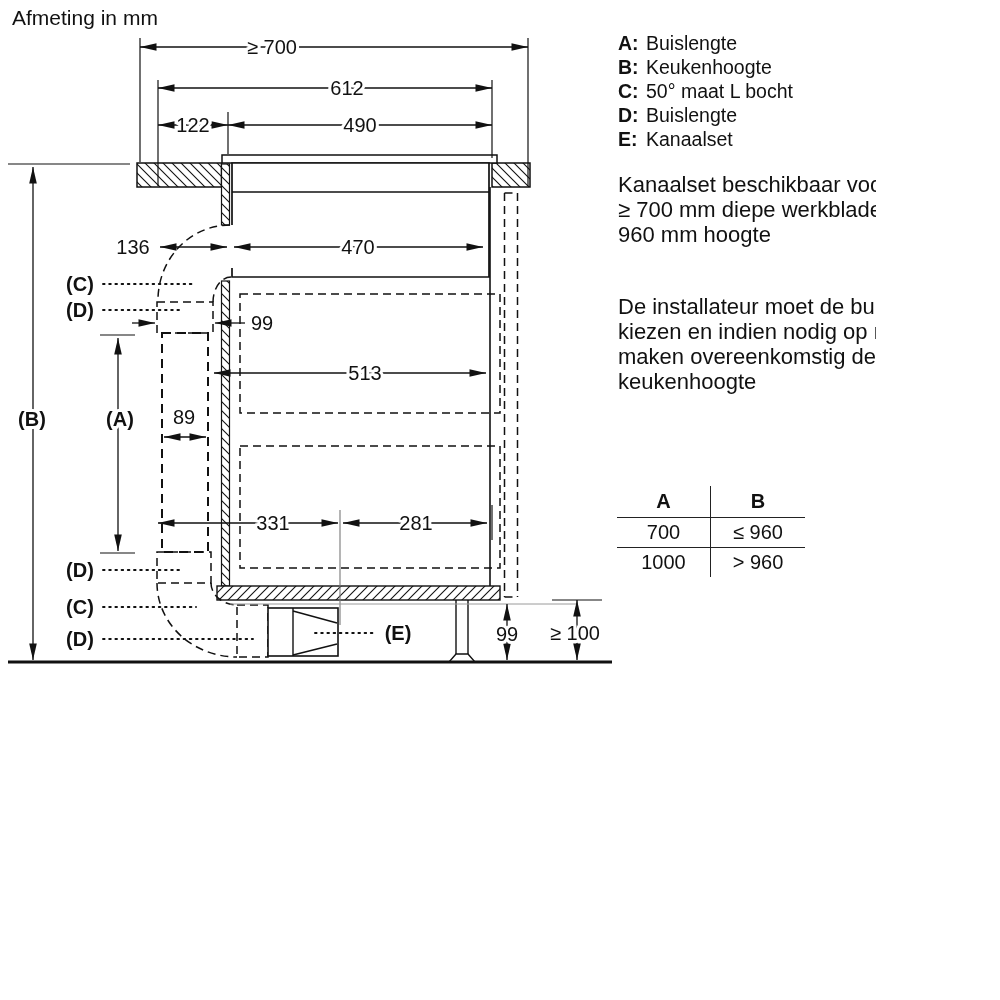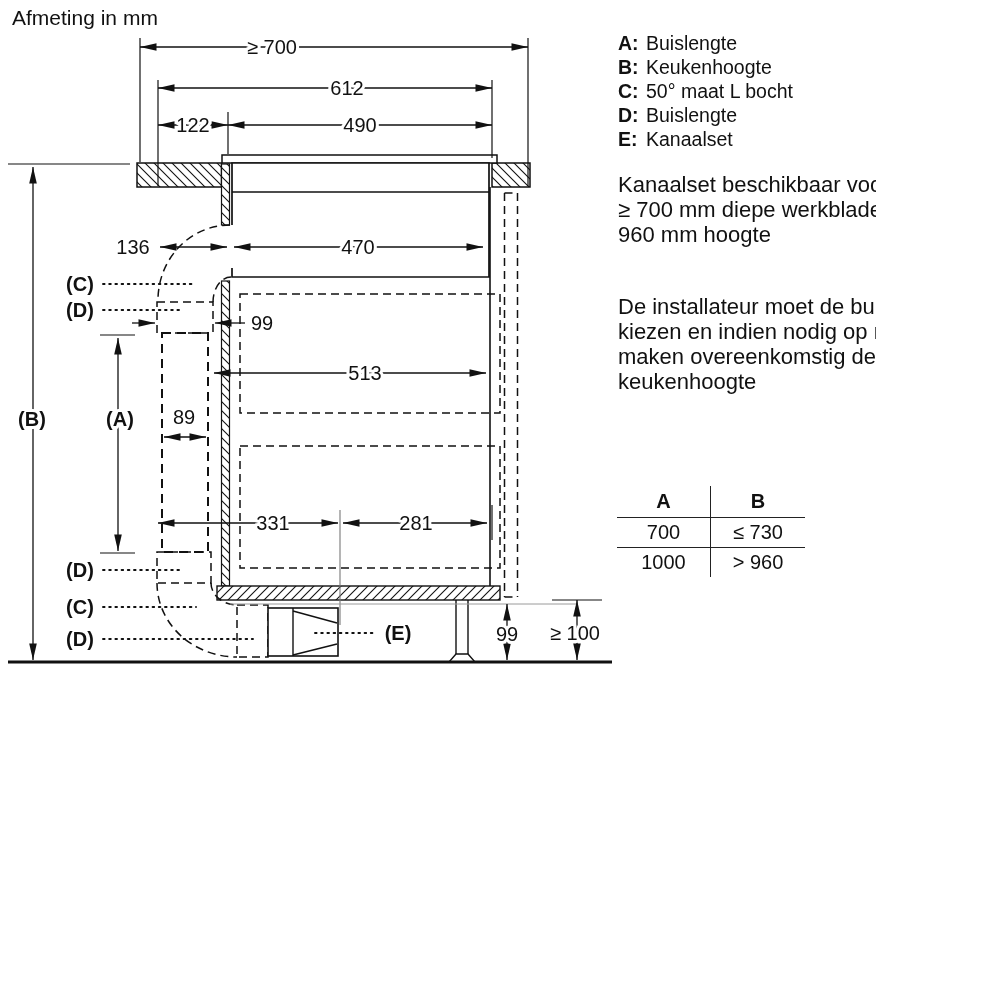--- a/index.html
+++ b/index.html
@@ -207,18 +207,18 @@
 960 mm hoogte</div>
 <div class="note note-installer">De installateur moet de buislengte
 kiezen en indien nodig op maat
 maken overeenkomstig de
 keukenhoogte</div>
 
 <div class="spec-table">
   <div class="cell head c1 hline">A</div>
   <div class="cell head hline">B</div>
   <div class="cell c1 hline">700</div>
-  <div class="cell hline">≤ 730</div>
+  <div class="cell hline">≤ 960</div>
   <div class="cell c1">1000</div>
   <div class="cell">&gt; 960</div>
 </div>
 
 </div>
 
 </body></html>

